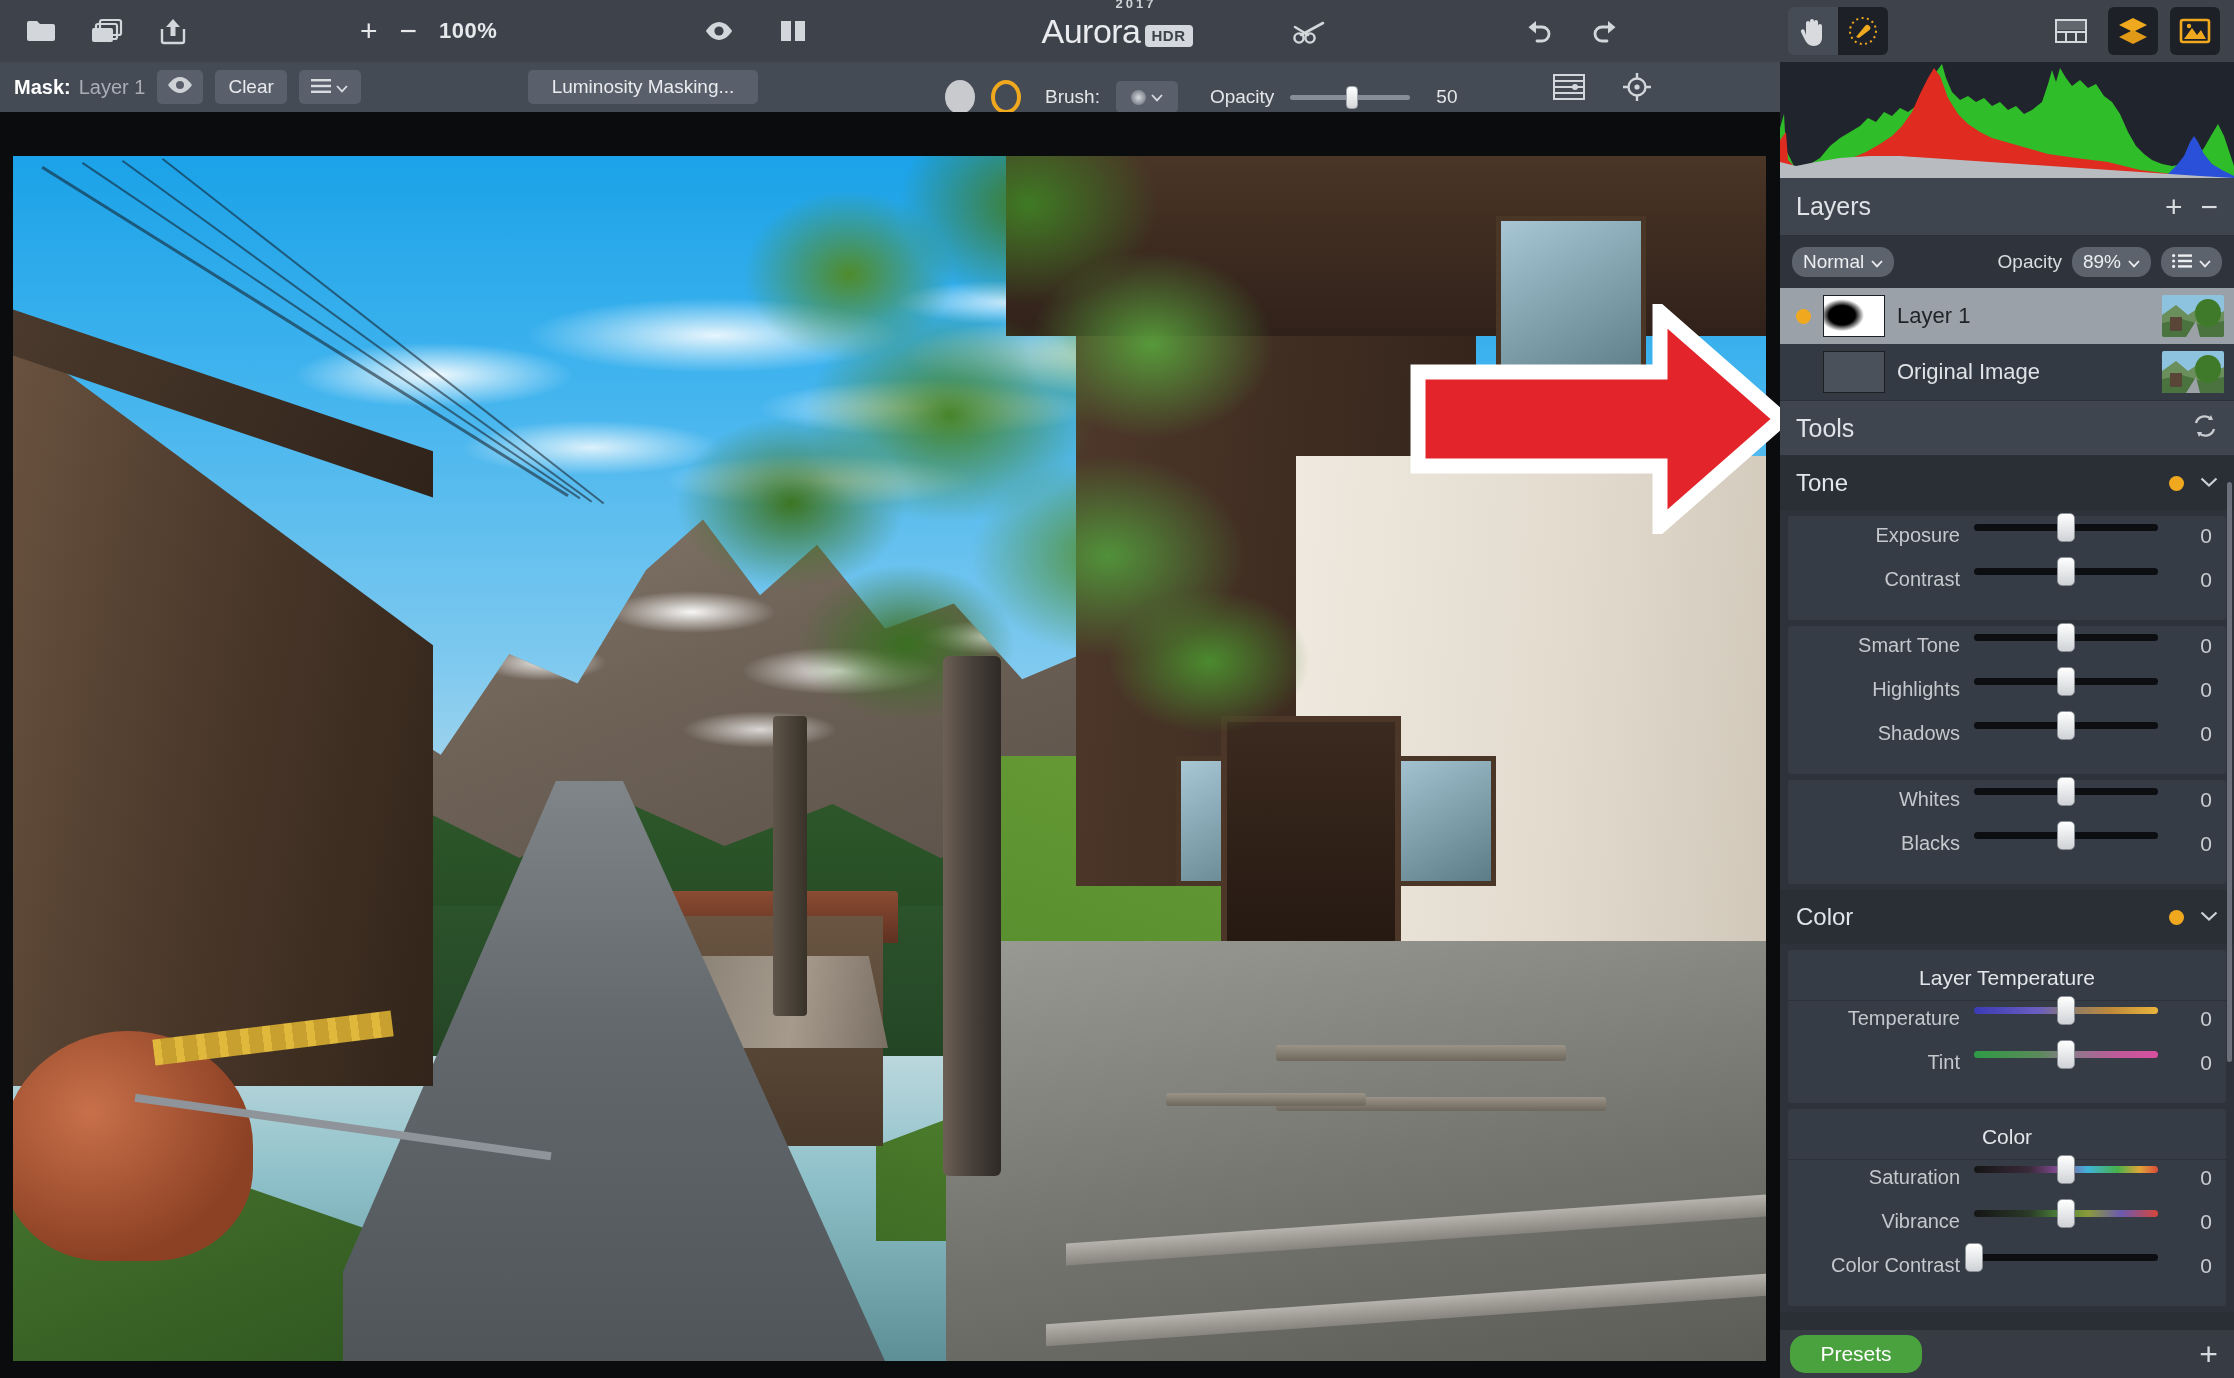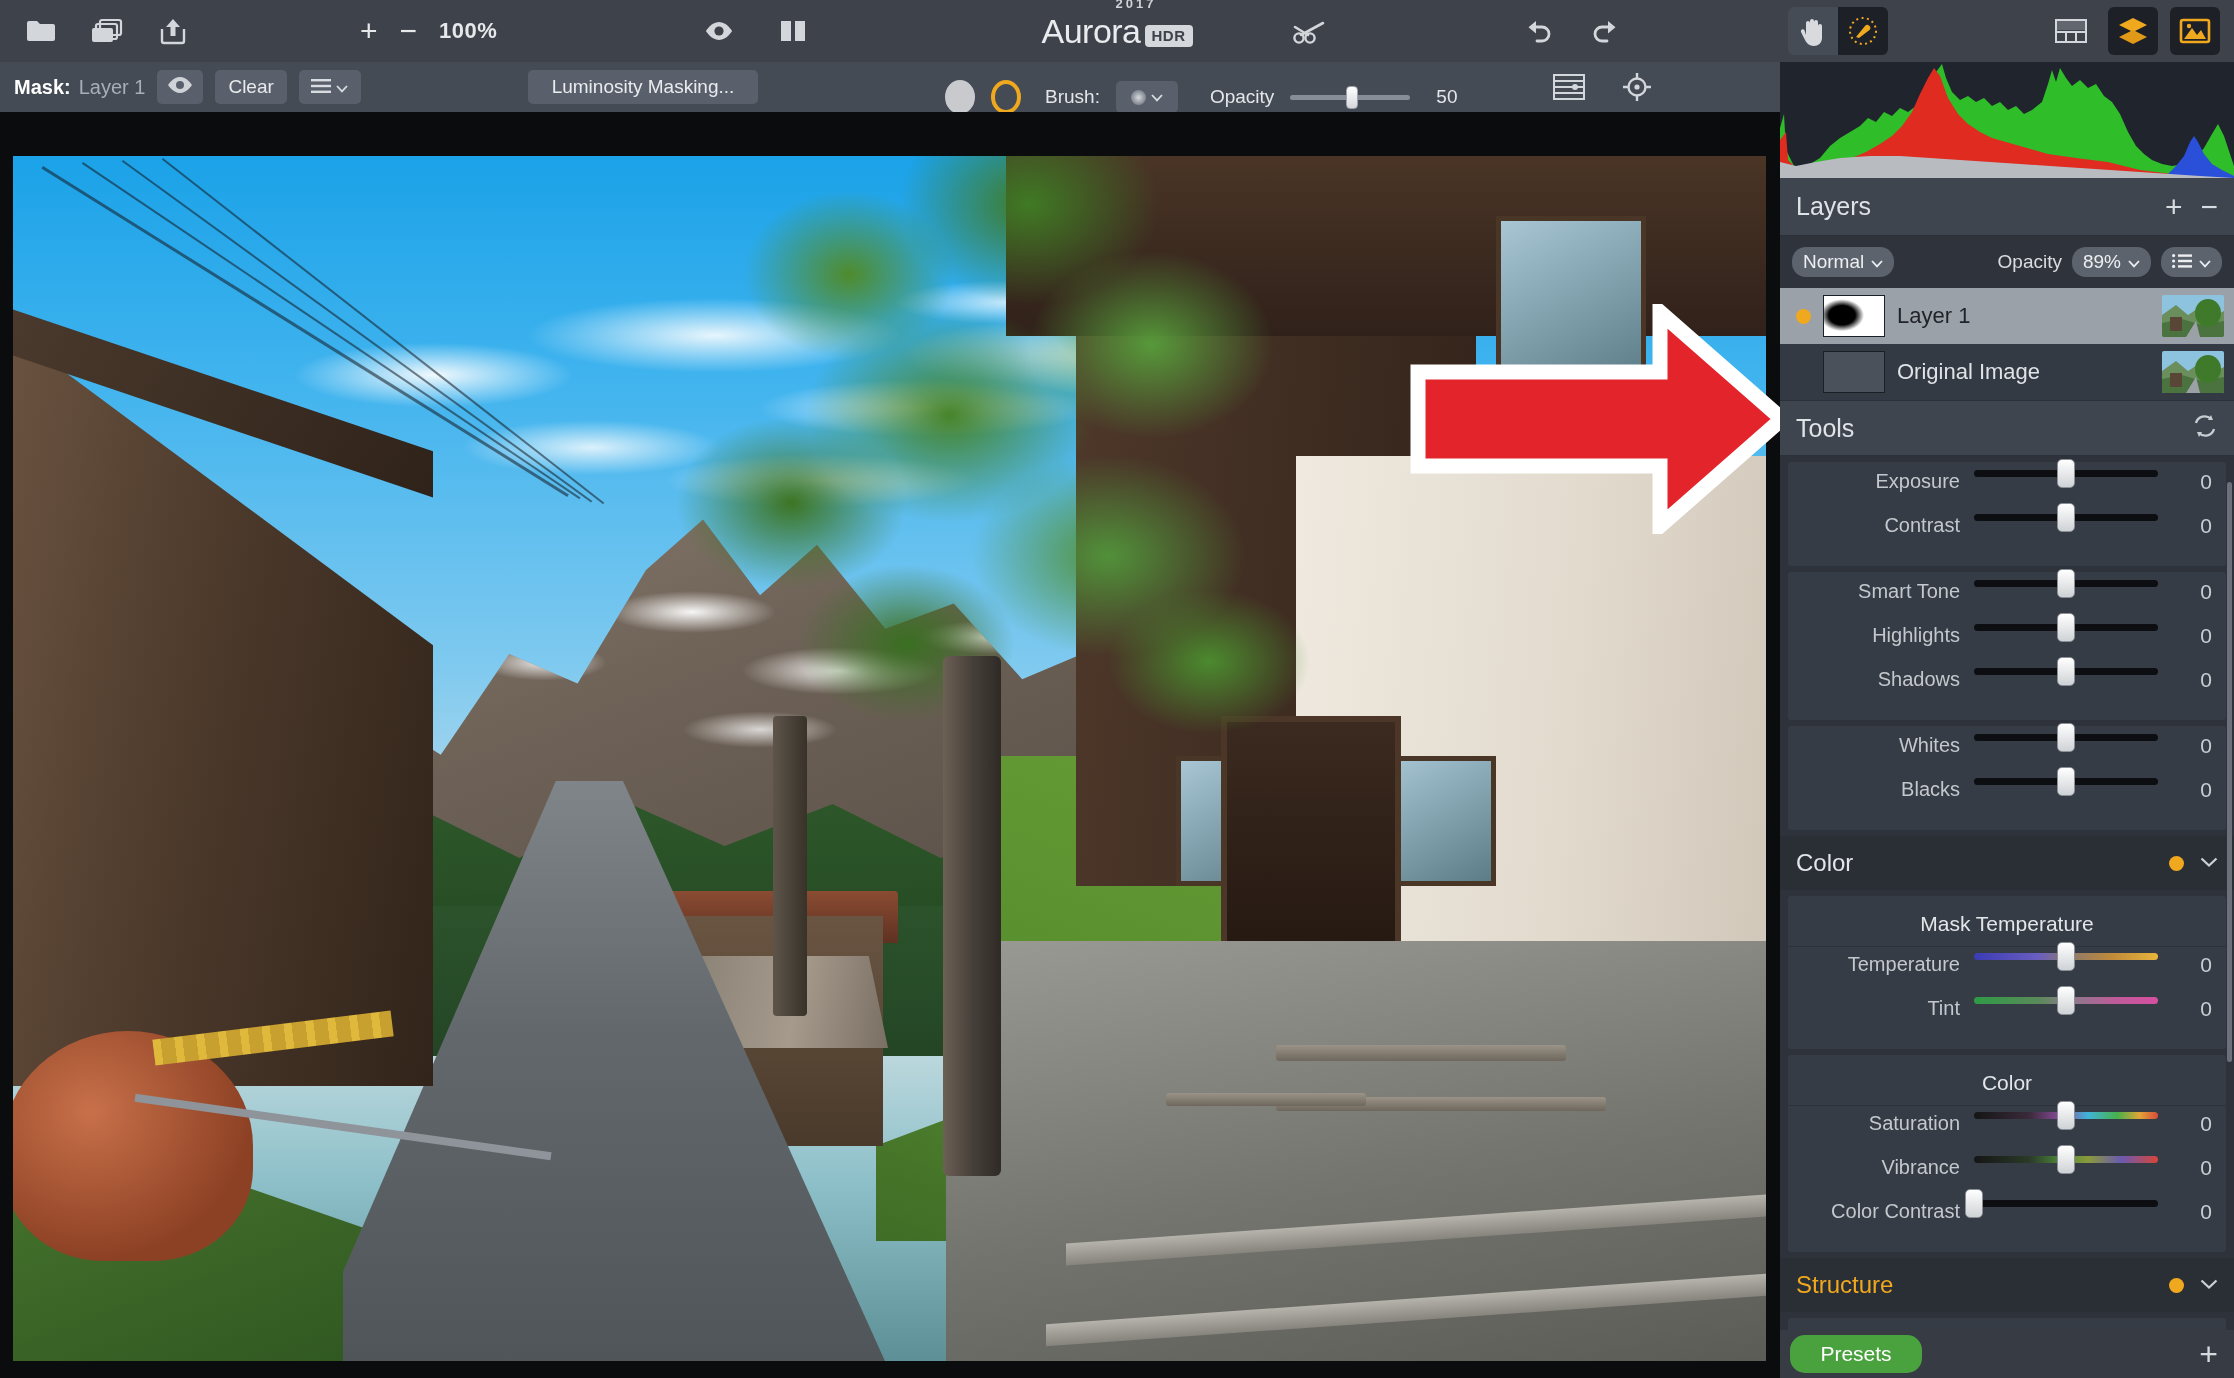--- a/index.html
+++ b/index.html
@@ -626,20 +626,31 @@
           <path d="M22 16 a9 9 0 0 1-15 4" fill="none" stroke="#c9ccd1" stroke-width="2.4"></path>
           <path d="M19 2 L21 7 L16 7 Z" fill="#c9ccd1"></path>
           <path d="M7 24 L5 19 L10 19 Z" fill="#c9ccd1"></path>
         </svg>
       </span>
     </div>
 
     <div class="scrollarea">
       <div class="scrollbar"></div>
 
+      <div class="grp-head">
+        <span class="grp-title">Tone</span>
+        <div class="grp-right">
+          <span class="grp-dot"></span>
+          <span>
+            <svg width="18" height="11" viewBox="0 0 18 11">
+                <path d="M1.5 1.5 L9 8.6 L16.5 1.5" fill="none" stroke="#cdd1d6" stroke-width="2.2"></path>
+              </svg>
+          </span>
+        </div>
+      </div>
 
       <div class="block">
         <div class="srow">
           <span class="slabel">Exposure</span>
           <span class="strack">
               <span class="sknob" style="left:50%"></span>
             </span>
           <span class="sval">0</span>
         </div>
         <div class="srow">
@@ -698,21 +709,21 @@
           <span class="grp-dot"></span>
           <span>
             <svg width="18" height="11" viewBox="0 0 18 11">
                 <path d="M1.5 1.5 L9 8.6 L16.5 1.5" fill="none" stroke="#cdd1d6" stroke-width="2.2"></path>
               </svg>
           </span>
         </div>
       </div>
 
       <div class="block">
-        <div class="sub-title">Mask Temperature</div>
+        <div class="sub-title">Layer Temperature</div>
         <div class="srow">
           <span class="slabel">Temperature</span>
           <span class="strack temp">
               <span class="sknob" style="left:50%"></span>
             </span>
           <span class="sval">0</span>
         </div>
         <div class="srow">
           <span class="slabel">Tint</span>
           <span class="strack tint">

